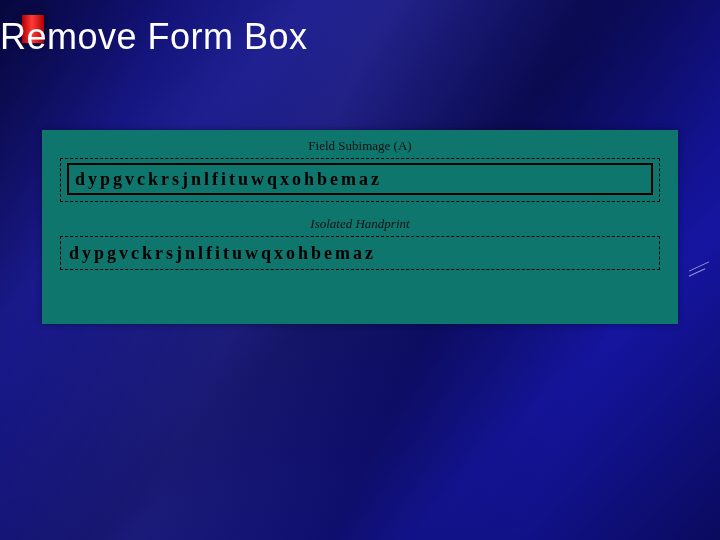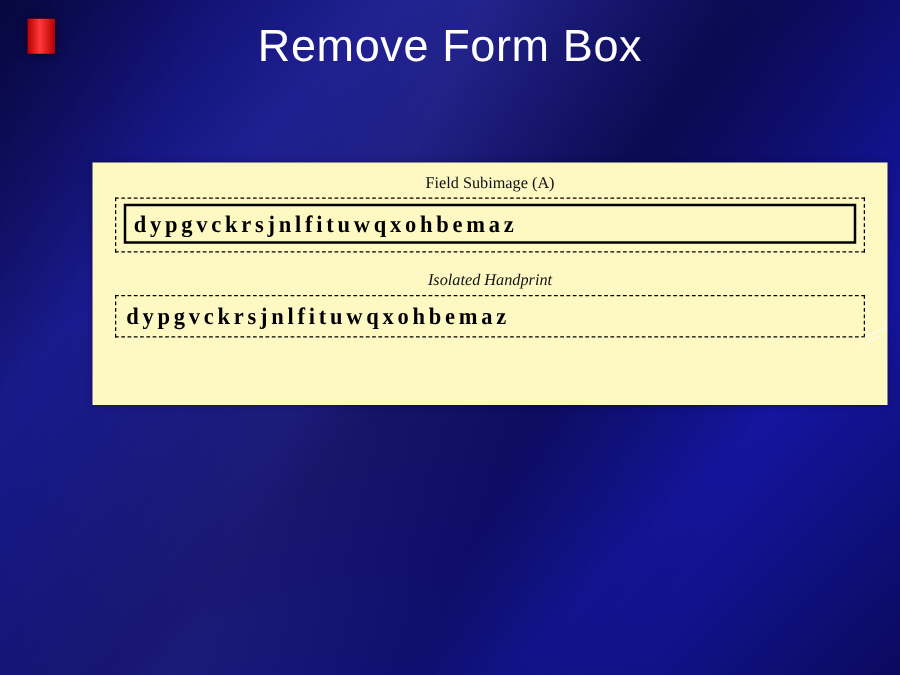--- a/index.html
+++ b/index.html
@@ -30,36 +30,35 @@
     width: 22px;
     height: 28px;
     background: linear-gradient(90deg, #b20000 0%, #ff3a3a 45%, #b20000 100%);
     box-shadow: 0 0 8px rgba(0,0,0,0.6);
   }
   .title {
     position: absolute;
     top: 16px;
     left: 0;
     width: 100%;
-    text-align: center;
+    text-align: left;
     color: #ffffff;
     font-size: 36px;
     font-weight: 400;
     letter-spacing: 0.5px;
   }
   .figure-panel {
     position: absolute;
     left: 42px;
     top: 130px;
     width: 636px;
     height: 194px;
-    background: #fef9c3;
+    background: #0f766e;
     box-shadow: 0 0 6px rgba(0,0,0,0.4);
     padding: 6px 14px 10px 14px;
-    margin-left: 32px;
   }
   .fig-caption {
     text-align: center;
     font-family: "Times New Roman", Times, serif;
     font-size: 13px;
     color: #111;
     margin-top: 2px;
     margin-bottom: 4px;
   }
   .fig-caption.iso { margin-top: 14px; font-style: italic; }

